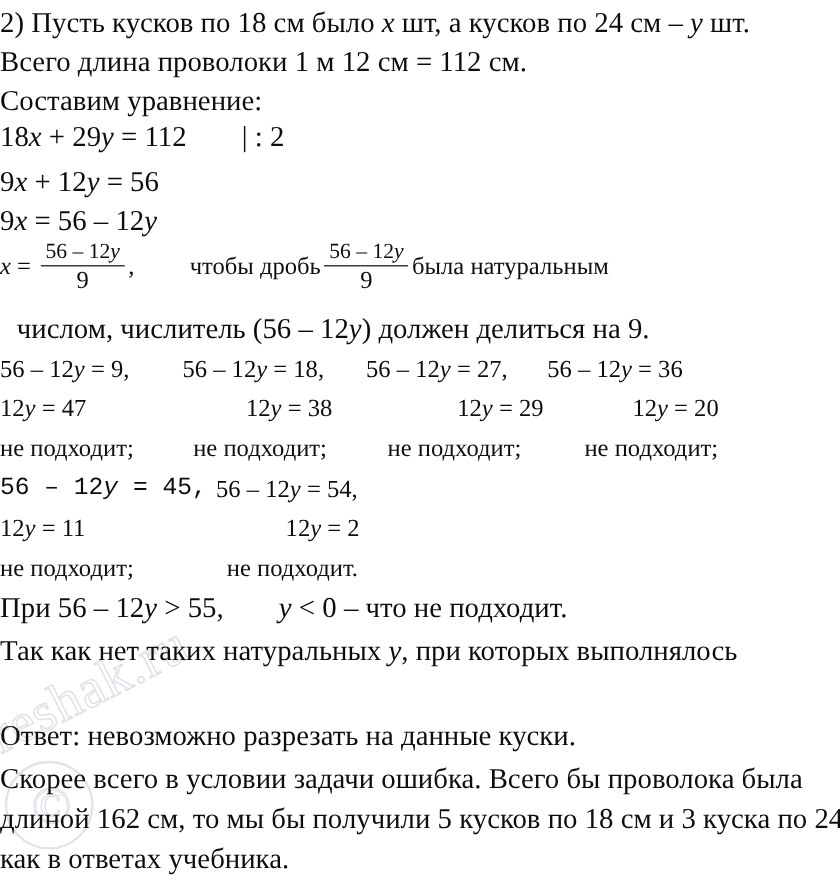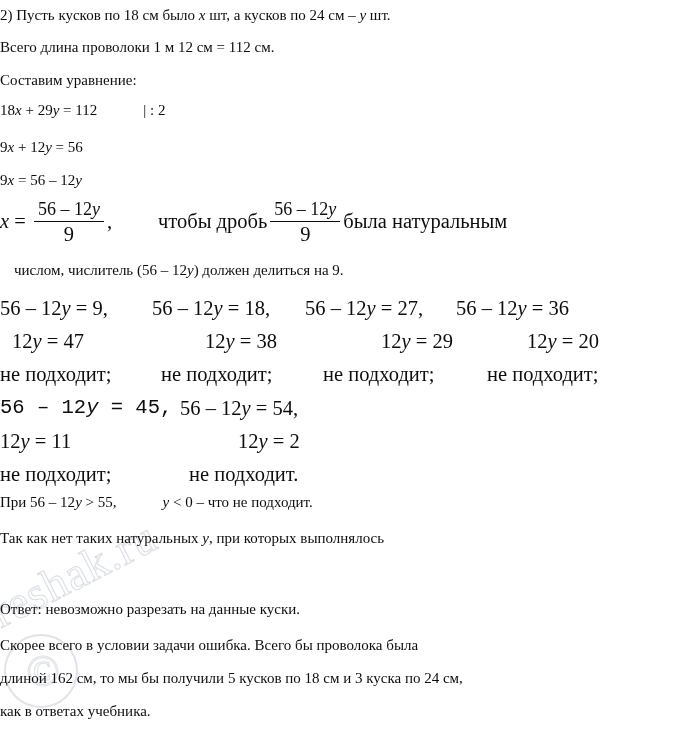--- a/index.html
+++ b/index.html
@@ -68,21 +68,21 @@
   
   #page {
     position: absolute;
     inset: 0;
     z-index: 1;
   }
   .line {
     position: absolute;
     left: 0;
     white-space: nowrap;
-    font-size: 15px;
+    font-size: 24px;
     line-height: 1;
   }
   .var {
     font-style: italic;
   }
   .sp-lg { display: inline-block; width: 46px; }
 
   
   .frac {
     display: inline-block;
@@ -162,21 +162,21 @@
   </div>
 
   <div class="cols" style="top:298px;">
       <span class="cell" style="left: 0px;"><span>56 – 12</span><span class="var">y</span><span> = 9,</span></span>
       <span class="cell" style="left: 152px;"><span>56 – 12</span><span class="var">y</span><span> = 18,</span></span>
       <span class="cell" style="left: 305px;"><span>56 – 12</span><span class="var">y</span><span> = 27,</span></span>
       <span class="cell" style="left: 456px;"><span>56 – 12</span><span class="var">y</span><span> = 36</span></span>
     </div>
 
   <div class="cols" style="top:331px;">
-      <span class="cell" style="left: 12px;"><span>12</span><span class="var">y</span><span> = 47</span></span>
+      <span class="cell" style="left: 0px;"><span>12</span><span class="var">y</span><span> = 47</span></span>
       <span class="cell" style="left: 205px;"><span>12</span><span class="var">y</span><span> = 38</span></span>
       <span class="cell" style="left: 381px;"><span>12</span><span class="var">y</span><span> = 29</span></span>
       <span class="cell" style="left: 527px;"><span>12</span><span class="var">y</span><span> = 20</span></span>
     </div>
 
   <div class="cols" style="top:364px;">
       <span class="cell" style="left: 0px;"><span>не подходит;</span></span>
       <span class="cell" style="left: 161px;"><span>не подходит;</span></span>
       <span class="cell" style="left: 323px;"><span>не подходит;</span></span>
       <span class="cell" style="left: 487px;"><span>не подходит;</span></span>

